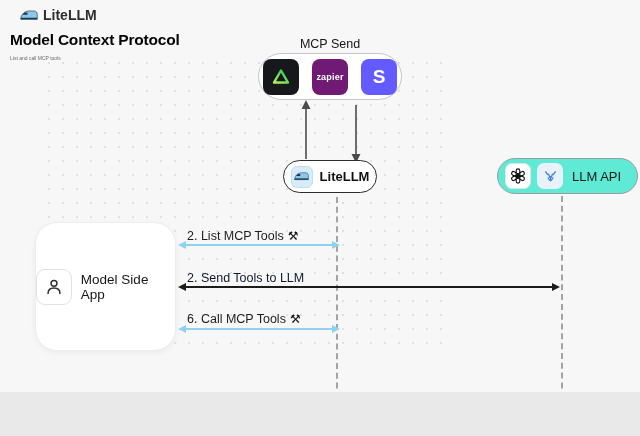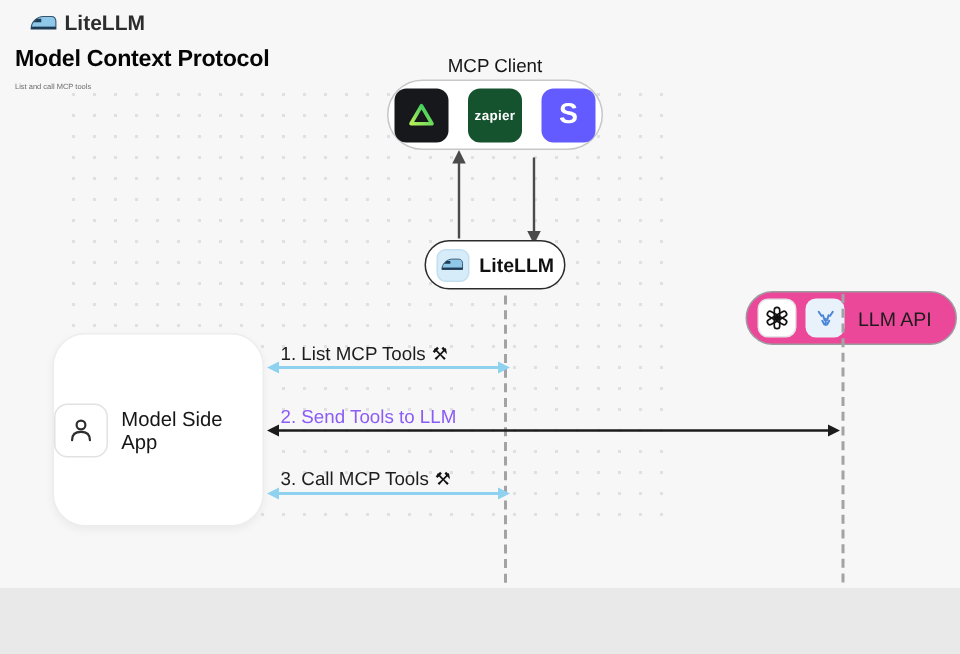--- a/index.html
+++ b/index.html
@@ -20,57 +20,57 @@
            color:#050505; letter-spacing:-0.2px; }
   .subtitle { position:absolute; left:10px; top:55px; font-size:5px; color:#6b6b6b; }
   
   .mcp-label { position:absolute; left:258px; top:37px; width:144px; text-align:center;
                font-size:12.5px; font-weight:500; color:#161616; }
   .mcp-box { position:absolute; left:258px; top:53px; width:144px; height:47px;
              background:#fff; border:1.5px solid #c7c7c9; border-radius:26px;
              display:flex; align-items:center; justify-content:center; gap:13px; }
   .tile { width:36px; height:36px; border-radius:8px; display:flex; align-items:center; justify-content:center; }
   .tile-dark { background:#17181b; }
-  .tile-zap { background:#14532d; }
+  .tile-zap { background:#701a75; }
   .tile-zap span { color:#fff; font-size:9px; font-weight:700; letter-spacing:.2px; }
   .tile-stripe { background:#635bff; }
   .tile-stripe span { color:#fff; font-size:19px; font-weight:700; }
   
   .varrow { position:absolute; }
   
   .node-litellm { position:absolute; left:283px; top:160px; width:94px; height:33px;
     background:#fff; border:1.5px solid #2c2c2c; border-radius:17px;
     display:flex; align-items:center; justify-content:center; gap:7px; }
   .ltile { width:22px; height:22px; background:#d6ecf8; border:1px solid #c2dff1; border-radius:6px;
            display:flex; align-items:center; justify-content:center; }
   .node-litellm .nlabel { font-size:13px; font-weight:700; color:#111; }
   .node-llmapi { position:absolute; left:497px; top:158px; width:141px; height:36px;
-    background:#ec4899; border:1.5px solid #9c9ca0; border-radius:19px;
-    display:flex; align-items:center; padding-left:7px; gap:6px;margin-top:36px; }
+    background:#5eead4; border:1.5px solid #9c9ca0; border-radius:19px;
+    display:flex; align-items:center; padding-left:7px; gap:6px; }
   .otile { width:26px; height:26px; background:#fff; border:1px solid #e4e4e6; border-radius:7px;
            display:flex; align-items:center; justify-content:center; }
   .btile { width:26px; height:26px; background:#e9f1fb; border-radius:7px;
            display:flex; align-items:center; justify-content:center; }
   .node-llmapi .nlabel { font-size:13px; font-weight:500; color:#1c1c1c; margin-left:3px; }
   
   .lifeline { position:absolute; width:0; border-left:2px dashed #a3a3a6; }
   .lifeline-litellm { left:336px; top:197px; height:211px; }
   .lifeline-llmapi { left:561px; top:196px; height:212px; }
   
   .client { position:absolute; left:35px; top:222px; width:141px; height:129px;
     background:#fff; border:1px solid #ededee; border-radius:22px;
     box-shadow:0 2px 6px rgba(0,0,0,.05);
     display:flex; align-items:center; justify-content:center; gap:9px; }
   .ptile { width:36px; height:36px; background:#fff; border:1px solid #e2e2e4; border-radius:9px;
            display:flex; align-items:center; justify-content:center; }
   .client .nlabel { font-size:13.5px; font-weight:500; color:#161616; }
   
   .seq-label { position:absolute; display:flex; align-items:center; gap:4px; font-size:12.5px; font-weight:500; }
   .seq-1 { left:187px; top:229px; color:#1d1d1d; }
-  .seq-2 { left:187px; top:271px; color:#8b5cf6; }
+  .seq-2 { left:187px; top:271px; color:#0f172a; }
   .seq-3 { left:187px; top:312px; color:#1d1d1d; }
   .tools-glyph { font-size:12px; color:#111; }
   .harrow { position:absolute; }
 </style>
 </head>
 <body>
 
 <div class="canvas">
 
   <div class="dots"></div>
@@ -79,21 +79,21 @@
     <svg width="18" height="13" viewBox="0 0 24 16">
       <path d="M1 13 C1 7 6 2 12 2 L19 2 C21.5 2 23 4 23 6.5 L23 13 Z" fill="#8ec7e8" stroke="#34546e" stroke-width="1"></path>
       <path d="M3 7 L10 7 L10 4 L6 4 Z" fill="#1e3a54"></path>
       <rect x="1" y="11" width="22" height="2.2" fill="#1e3a54"></rect>
     </svg>
     <span>LiteLLM</span>
   </div>
   <div class="title">Model Context Protocol</div>
   <div class="subtitle">List and call MCP tools</div>
 
-  <div class="mcp-label">MCP Client</div>
+  <div class="mcp-label">MCP Send</div>
   <div class="mcp-box">
     <div class="tile tile-dark">
       <svg width="20" height="20" viewBox="0 0 20 20">
         <defs>
           <linearGradient id="gtri" x1="0" y1="1" x2="1" y2="0">
             <stop offset="0" stop-color="#b8f05a"></stop>
               <stop offset="1" stop-color="#22c55e"></stop>
           </linearGradient>
         </defs>
         <path d="M10 3.5 L17 15.5 L3 15.5 Z" fill="none" stroke="url(#gtri)" stroke-width="2.4" stroke-linejoin="round"></path>
@@ -163,40 +163,40 @@
     <span class="ptile">
       <svg width="22" height="22" viewBox="0 0 24 24">
         <circle cx="12" cy="8" r="3.2" fill="none" stroke="#2e2e2e" stroke-width="1.6"></circle>
         <path d="M5.5 19 C5.5 14.5 8.2 13 12 13 C15.8 13 18.5 14.5 18.5 19" fill="none" stroke="#2e2e2e" stroke-width="1.6" stroke-linecap="round"></path>
       </svg>
     </span>
     <span class="nlabel">Model Side App</span>
   </div>
 
   <div class="seq-label seq-1">
-    <span>1. List MCP Tools</span>
+    <span>2. List MCP Tools</span>
     <span class="tools-glyph">⚒</span>
   </div>
   <svg class="harrow" style="left:177px; top:239px;" width="164" height="12">
     <line x1="8" y1="6" x2="156" y2="6" stroke="#8fd2f0" stroke-width="2"></line>
     <polygon points="1,6 9,2 9,10" fill="#8fd2f0"></polygon>
     <polygon points="163,6 155,2 155,10" fill="#8fd2f0"></polygon>
   </svg>
 
   <div class="seq-label seq-2">
     <span>2. Send Tools to LLM</span>
   </div>
   <svg class="harrow" style="left:177px; top:281px;" width="384" height="12">
     <line x1="8" y1="6" x2="376" y2="6" stroke="#1c1c1c" stroke-width="1.8"></line>
     <polygon points="1,6 9,2 9,10" fill="#1c1c1c"></polygon>
     <polygon points="383,6 375,2 375,10" fill="#1c1c1c"></polygon>
   </svg>
 
   <div class="seq-label seq-3">
-    <span>3. Call MCP Tools</span>
+    <span>6. Call MCP Tools</span>
     <span class="tools-glyph">⚒</span>
   </div>
   <svg class="harrow" style="left:177px; top:323px;" width="164" height="12">
     <line x1="8" y1="6" x2="156" y2="6" stroke="#8fd2f0" stroke-width="2"></line>
     <polygon points="1,6 9,2 9,10" fill="#8fd2f0"></polygon>
     <polygon points="163,6 155,2 155,10" fill="#8fd2f0"></polygon>
   </svg>
 
 </div>
 

